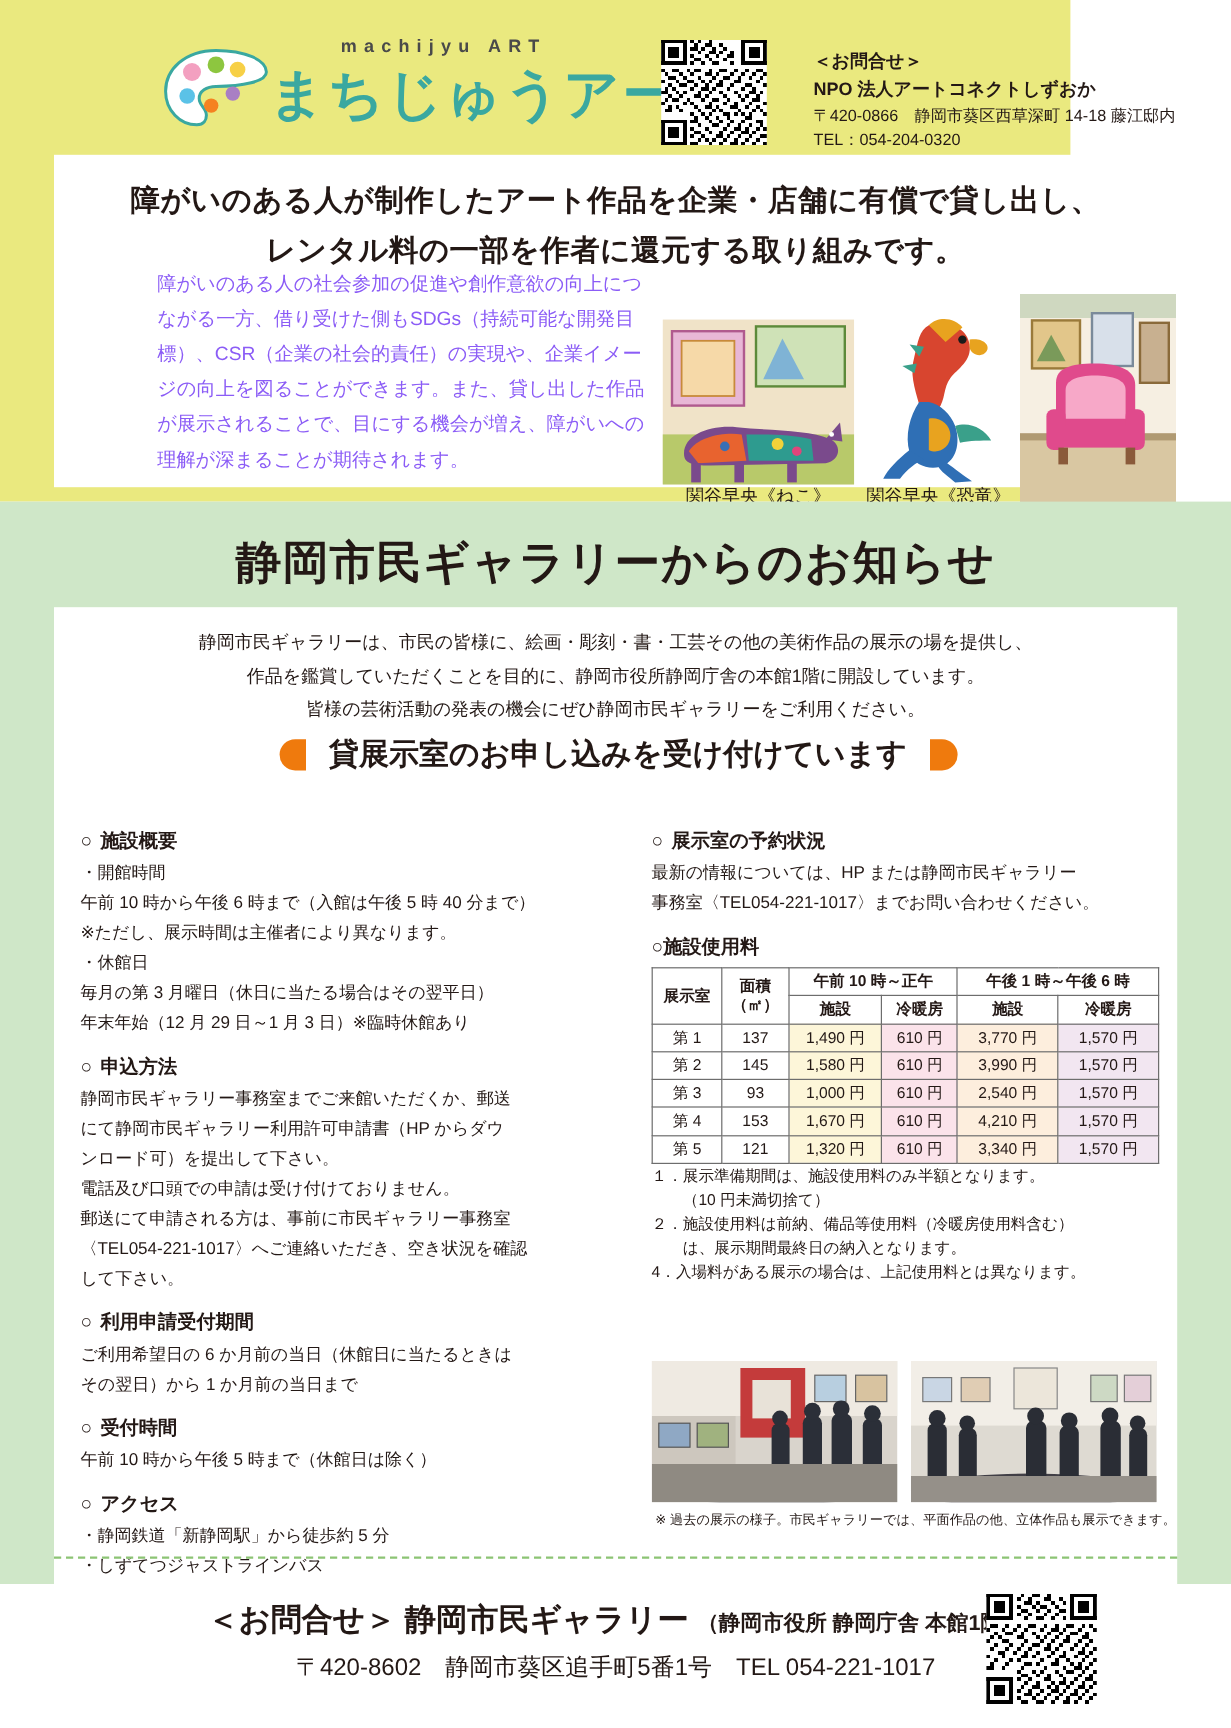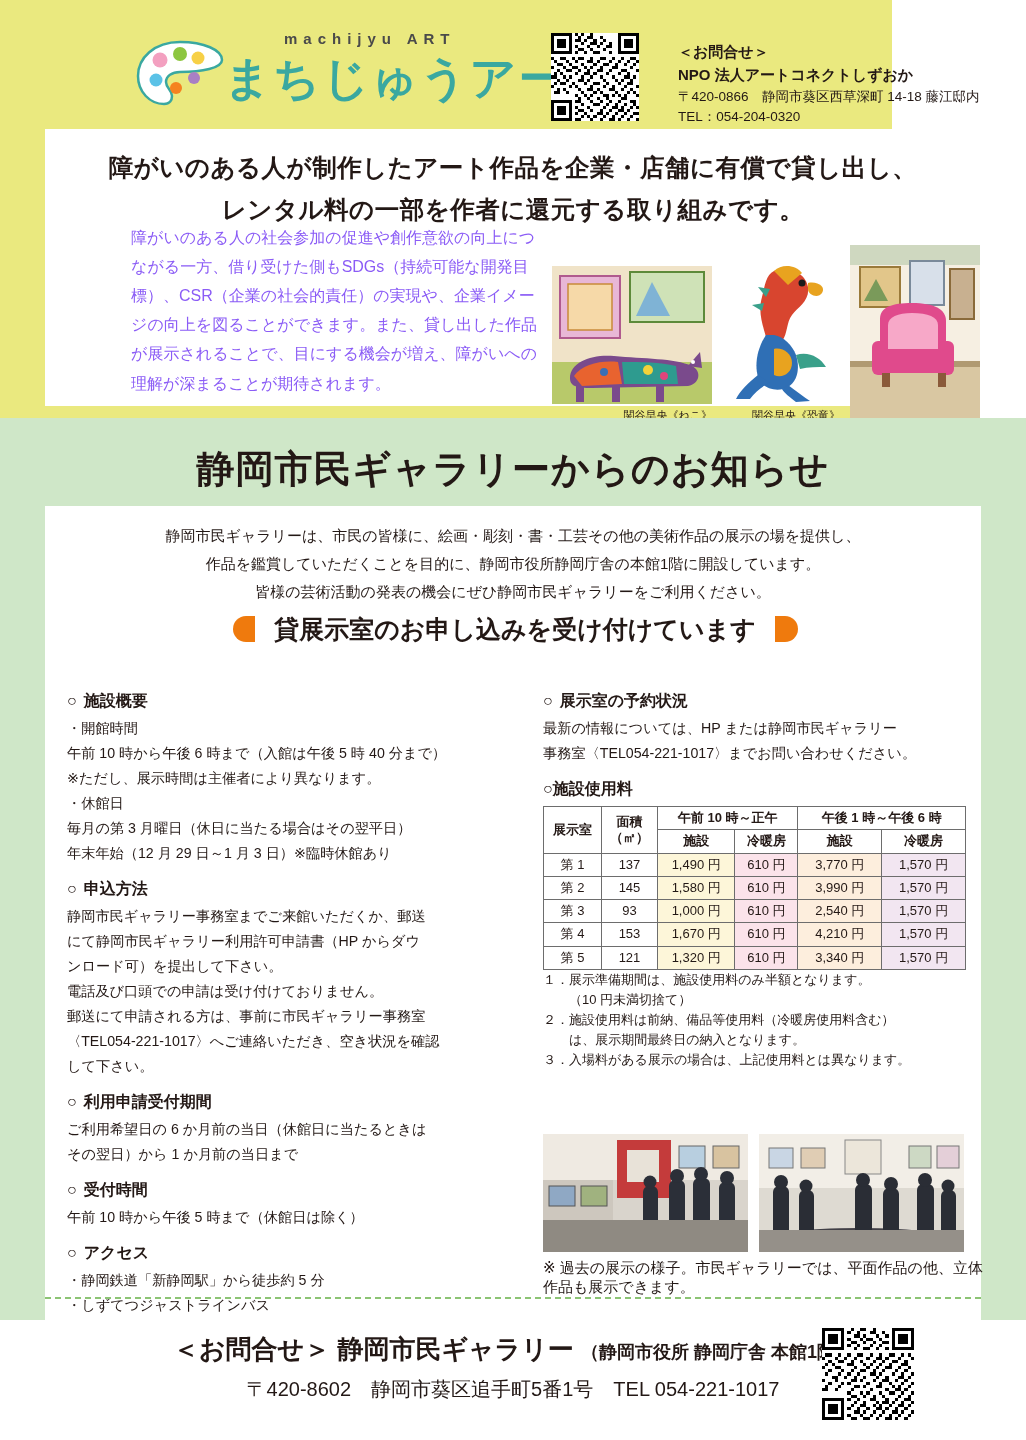--- a/index.html
+++ b/index.html
@@ -58,21 +58,21 @@
   .body-text {
     position:absolute; left:50px; top:94px; width:420px;
     font-size:16px; line-height:1.82; color:#8b5cf6;margin-left:36px;
   }
   .art-row { position:absolute; left:505px; top:100px; width:420px; height:170px; }
   .art {
     position:absolute; top:0;
   }
   .art .cap {
     position:absolute; left:0; bottom:-19px; width:100%;
-    text-align:right; font-size:11px; color:#231815; white-space:nowrap;
+    text-align:center; font-size:15px; color:#231815; white-space:nowrap;
   }
   .art1 { left:2px; top:37px; width:160px; height:138px; }
   .art2 { left:172px; top:28px; width:118px; height:147px; }
   .art3 { left:300px; top:16px; width:130px; height:175px; }
 
   .frame-cat, .frame-dino, .frame-chair { width:100%; height:100%; position:relative; overflow:hidden; }
 
   
   .green-band {
     position:absolute; left:0; top:418px; width:1026px; height:902px;
@@ -136,21 +136,21 @@
   .hd-plain { background:#ffffff; }
   .note-h { font-size:13.5px; margin:8px 0 3px 0; }
   .note { font-size:13px; line-height:1.55; margin:0; }
 
   .photos { position:absolute; left:498px; top:628px; width:425px; height:118px; }
   .photo { position:absolute; top:0; width:205px; height:118px; overflow:hidden; }
   .photo.p1 { left:0; }
   .photo.p2 { left:216px; }
   .photo-cap {
     position:absolute; left:498px; top:753px; width:440px;
-    font-size:15px; color:#231815;
+    font-size:11px; color:#231815;text-align:center;
   }
 
   .dashed {
     position:absolute; left:45px; top:1297px; width:936px;
     border-top:2px dashed #8cc474;
   }
 
   
   .footer { position:absolute; left:0; top:1320px; width:1026px; height:120px; background:#fff; }
   .footer-main {
@@ -613,21 +613,21 @@
         <td class="c-pm-f">3,340 円</td>
         <td class="c-pm-c">1,570 円</td>
       </tr>
     </tbody>
       </table>
 
     <p class="note">１．展示準備期間は、施設使用料のみ半額となります。</p>
     <p class="note">　　（10 円未満切捨て）</p>
     <p class="note">２．施設使用料は前納、備品等使用料（冷暖房使用料含む）</p>
     <p class="note">　　は、展示期間最終日の納入となります。</p>
-    <p class="note">３．入場料がある展示の場合は、上記使用料とは異なります。</p>
+    <p class="note">4．入場料がある展示の場合は、上記使用料とは異なります。</p>
   </div>
 
   <div class="photos">
     <div class="photo p1">
       <svg width="205" height="118" viewBox="0 0 205 118">
         <rect width="205" height="118" fill="#d9d4cc"></rect>
         <rect x="0" y="0" width="205" height="46" fill="#efeae2"></rect>
         <rect x="74" y="6" width="54" height="58" fill="#c43b3b"></rect>
         <rect x="84" y="16" width="32" height="32" fill="#e8e2d8"></rect>
         <rect x="0" y="46" width="70" height="40" fill="#cdc7be"></rect>

